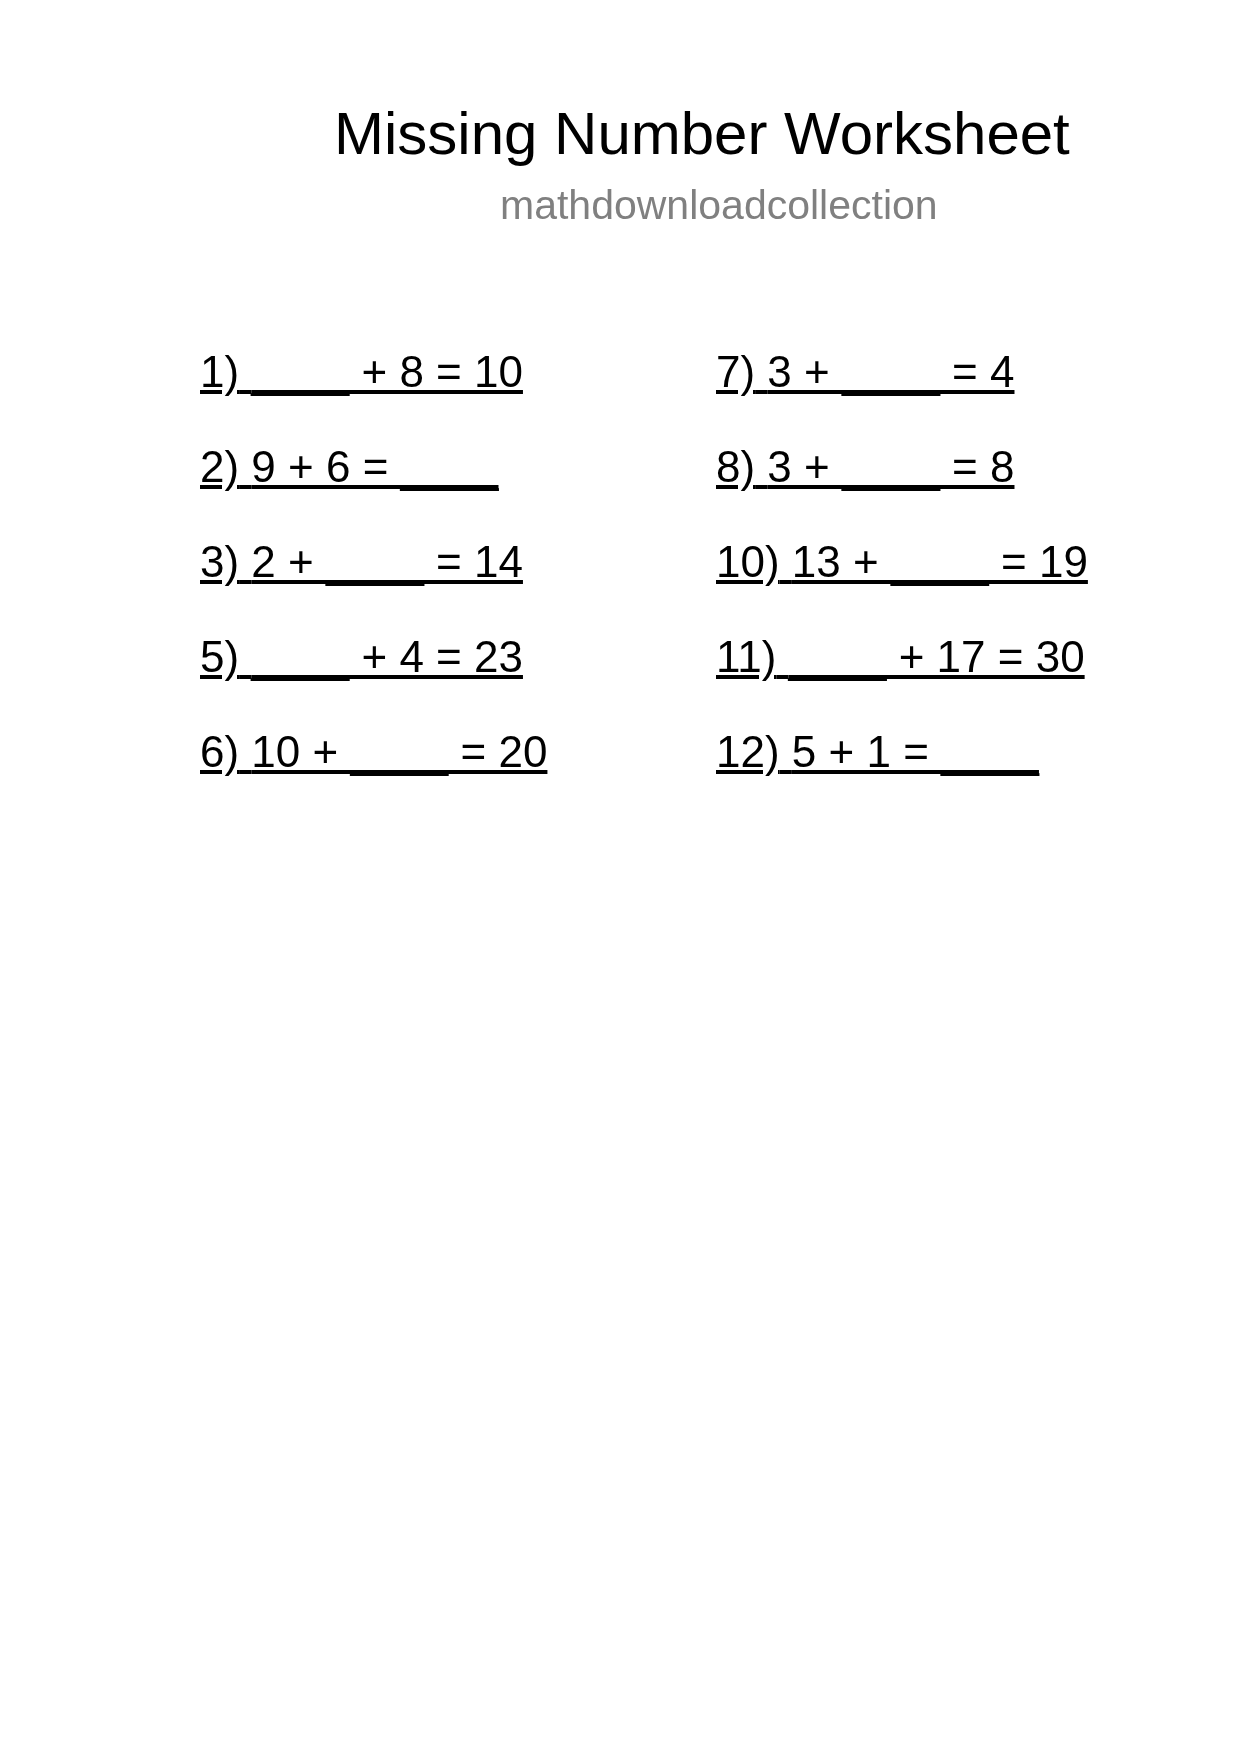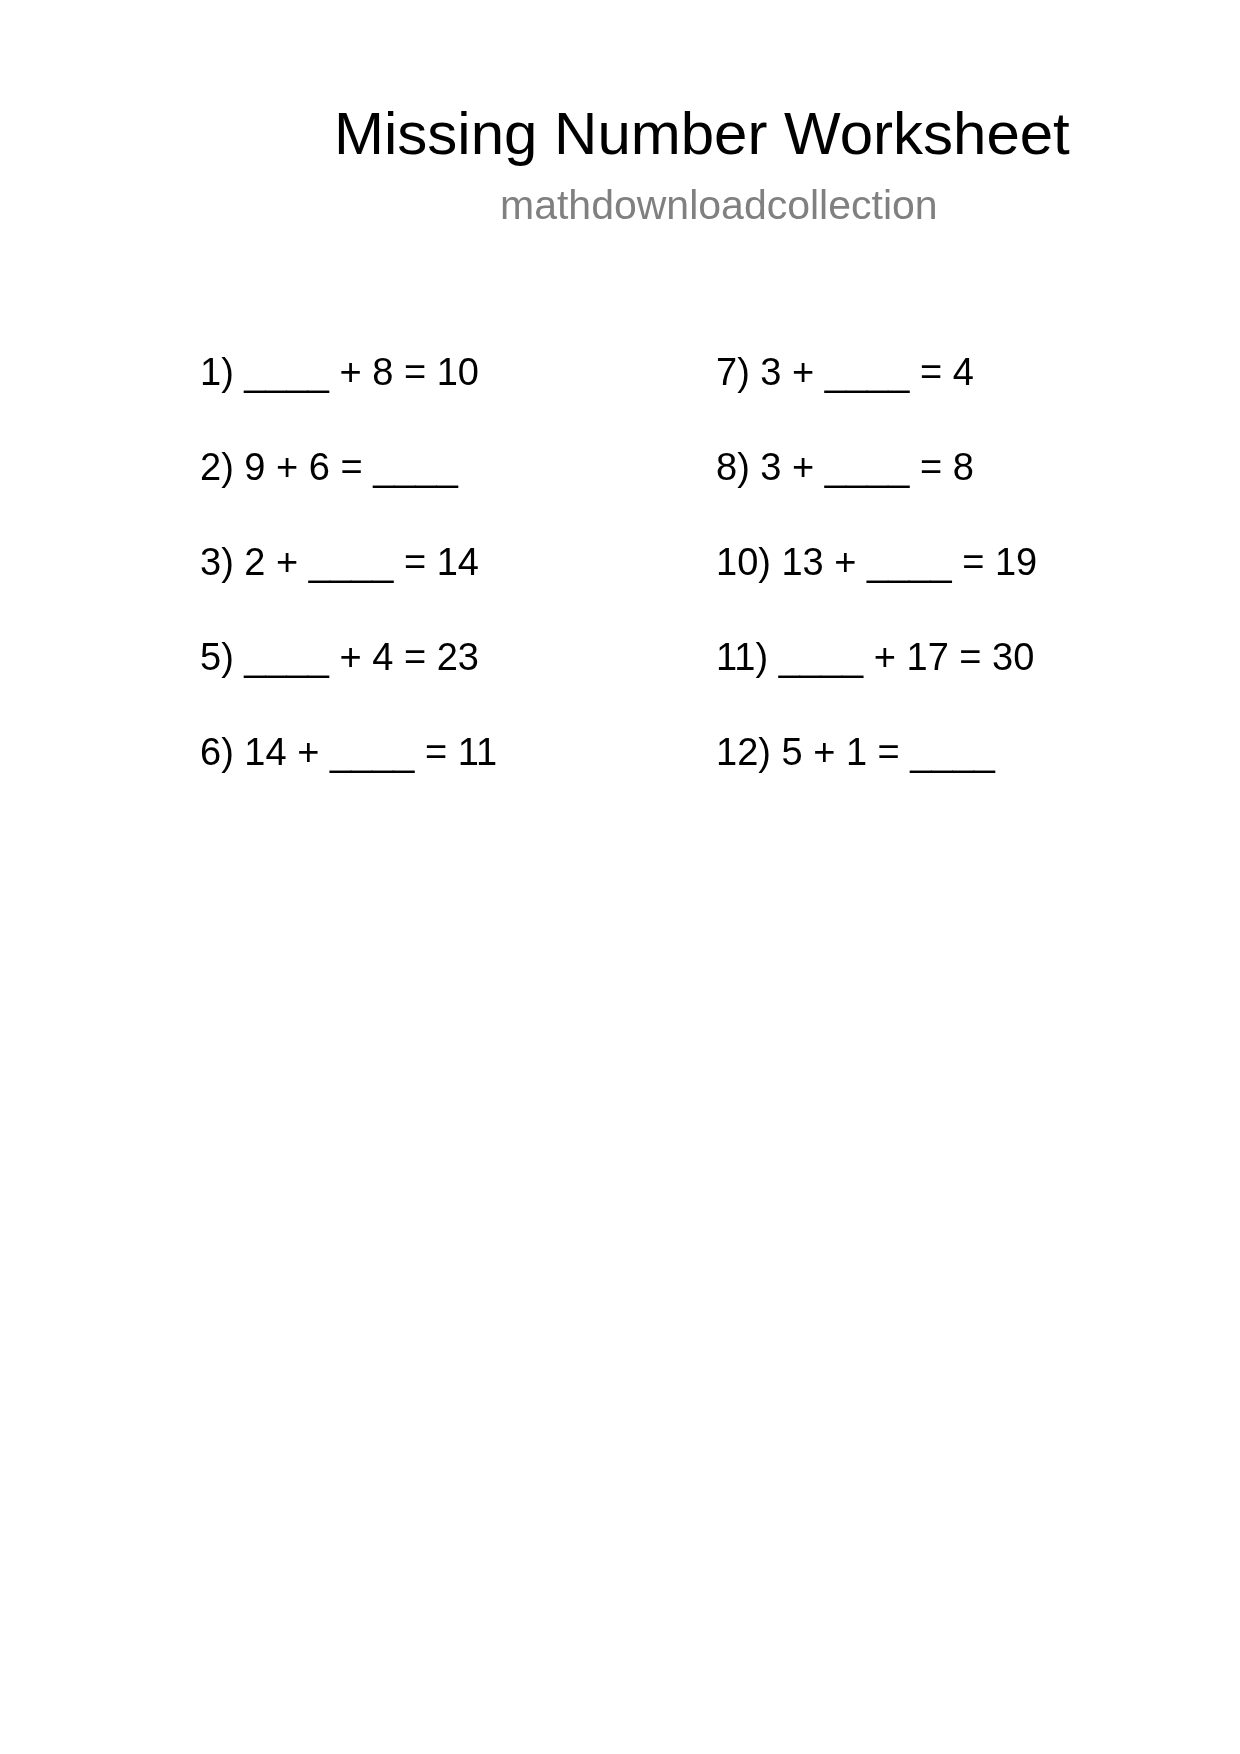--- a/index.html
+++ b/index.html
@@ -3,34 +3,34 @@
   <meta charset="utf-8">
   <style>
     html, body { margin: 0; padding: 0; background: #ffffff; }
     body { width: 1240px; height: 1754px; position: relative; overflow: hidden;
            font-family: "Liberation Sans", sans-serif; color: #000; }
     .title { position: absolute; left: 300px; top: 98px; font-size: 60px; line-height: 72px; white-space: nowrap; margin-left: 34px; }
     .subtitle { position: absolute; left: 500px; top: 180px; font-size: 41px; line-height: 50px; color: #808080; white-space: nowrap; }
     .col { position: absolute; top: 346px; }
     .col.left { left: 200px; }
     .col.right { left: 716px; }
-    .problem { font-size: 38px; line-height: 52px; height: 95px; white-space: nowrap; }
+    .problem { font-size: 44px; line-height: 52px; height: 95px; white-space: nowrap; text-decoration: underline; }
   </style>
 </head>
 <body>
 
 <div class="title">Missing Number Worksheet</div>
 <div class="subtitle">mathdownloadcollection</div>
 
 <div class="col left">
   <div class="problem"><span>1)</span> <span>____ + 8 = 10</span></div>
   <div class="problem"><span>2)</span> <span>9 + 6 = ____</span></div>
   <div class="problem"><span>3)</span> <span>2 + ____ = 14</span></div>
   <div class="problem"><span>5)</span> <span>____ + 4 = 23</span></div>
-  <div class="problem"><span>6)</span> <span>14 + ____ = 11</span></div>
+  <div class="problem"><span>6)</span> <span>10 + ____ = 20</span></div>
 </div>
 
 <div class="col right">
   <div class="problem"><span>7)</span> <span>3 + ____ = 4</span></div>
   <div class="problem"><span>8)</span> <span>3 + ____ = 8</span></div>
   <div class="problem"><span>10)</span> <span>13 + ____ = 19</span></div>
   <div class="problem"><span>11)</span> <span>____ + 17 = 30</span></div>
   <div class="problem"><span>12)</span> <span>5 + 1 = ____</span></div>
 </div>
 

